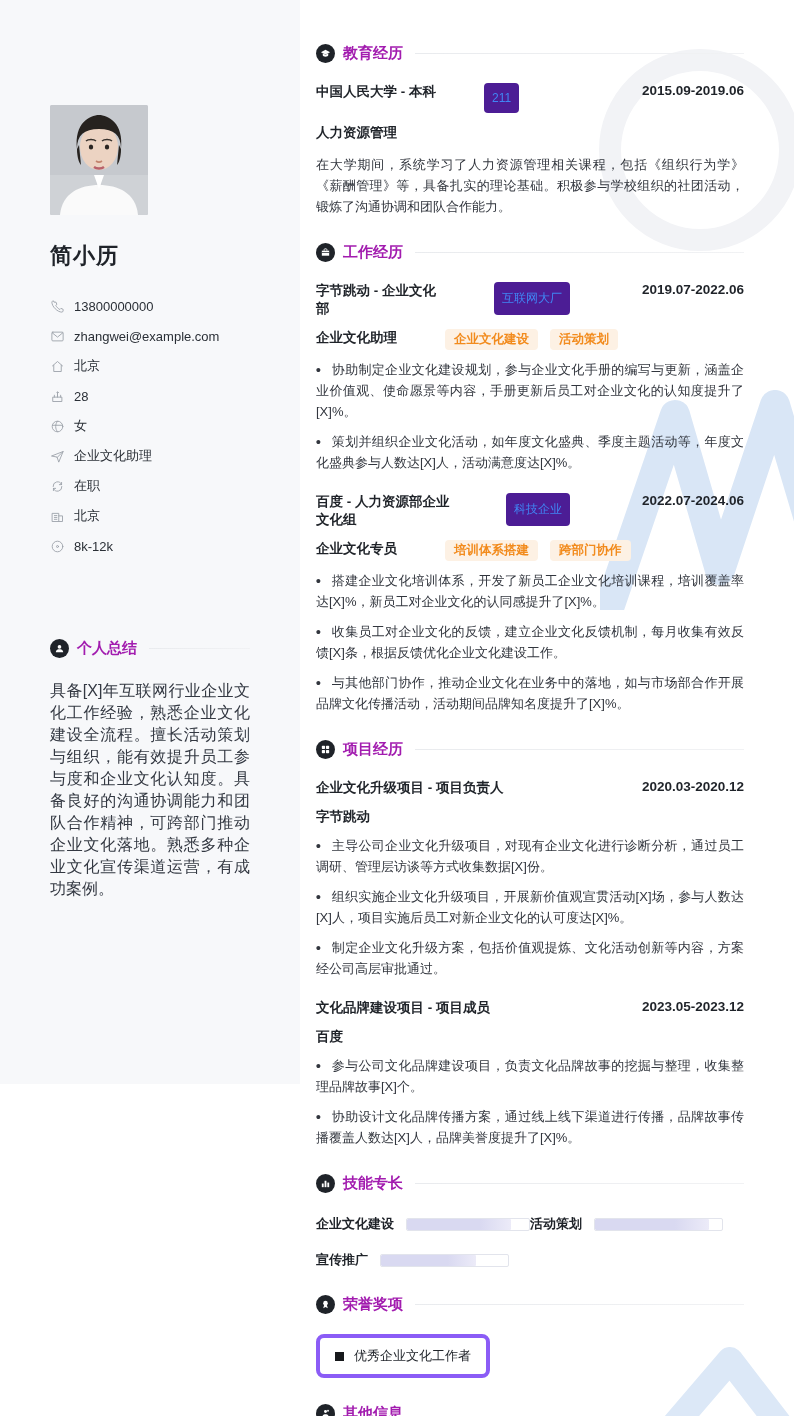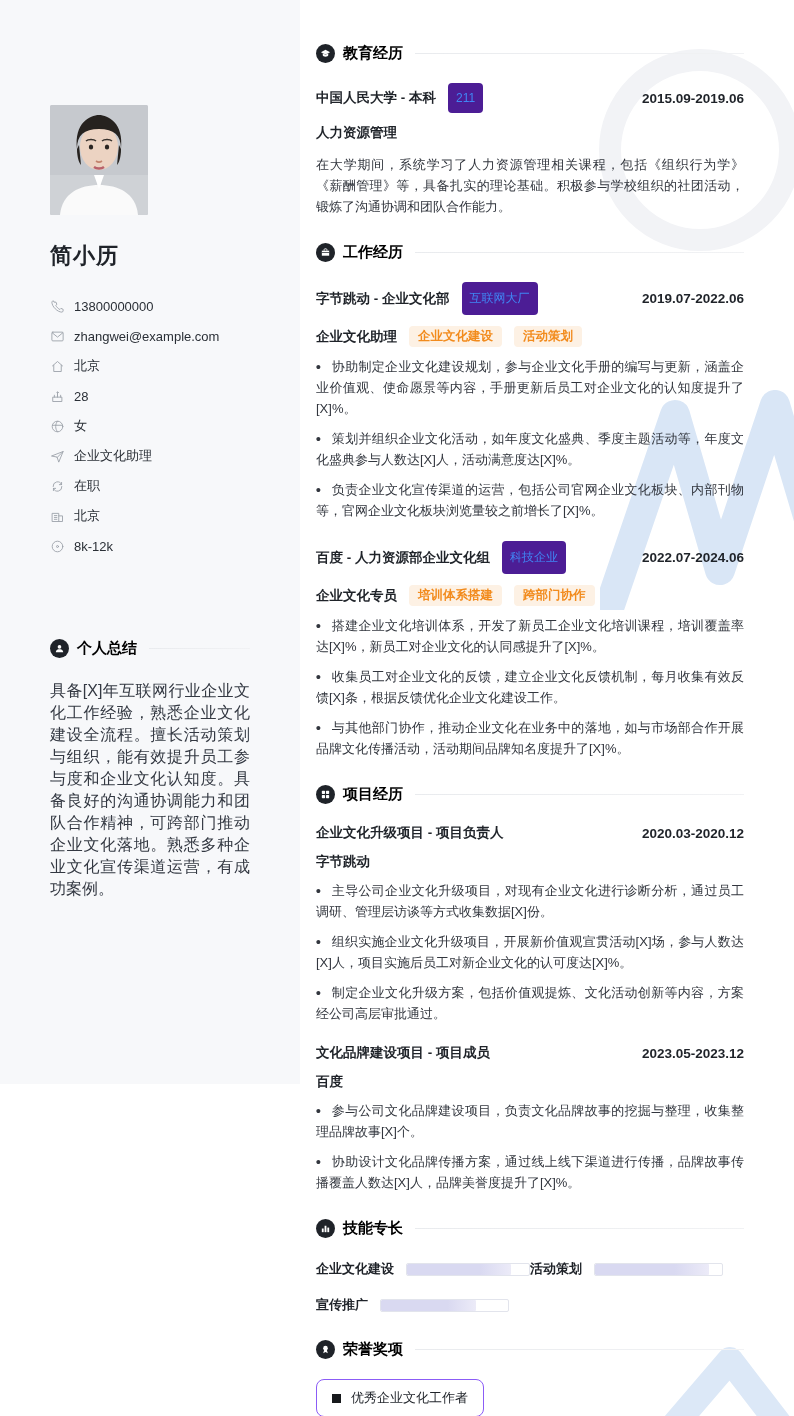--- a/index.html
+++ b/index.html
@@ -12,47 +12,47 @@
   .photo{margin-top:105px;width:98px;height:110px;border-radius:2px;overflow:hidden;background:#c9ccd2;}
   .name{margin-top:26px;font-size:22px;font-weight:bold;letter-spacing:1px;color:#1f2329;}
   .contacts{margin-top:20px;}
   .contact-row{display:flex;align-items:center;height:30px;font-size:13px;color:#2a2f36;}
   .contact-row .cicon{width:15px;height:15px;margin-right:9px;flex:0 0 15px;display:flex;align-items:center;justify-content:center;}
   .cicon svg{width:15px;height:15px;stroke:#9aa0a8;fill:none;stroke-width:1.4;stroke-linecap:round;stroke-linejoin:round;}
   .side-sec{margin-top:78px;}
   .sec-head{display:flex;align-items:center;}
   .sec-badge{width:19px;height:19px;border-radius:50%;background:#1f2329;color:#fff;display:flex;align-items:center;justify-content:center;margin-right:8px;flex:0 0 19px;}
   .sec-badge svg{width:11px;height:11px;fill:#ffffff;stroke:none;}
-  .sec-title{font-size:15px;font-weight:bold;color:#000000;white-space:nowrap;}
+  .sec-title{font-size:15px;font-weight:bold;color:#a21caf;white-space:nowrap;}
   .sec-line{flex:1;height:1px;background:linear-gradient(90deg,#e9ebee,#f1f2f4);margin-left:12px;}
   .summary-text{margin-top:22px;font-size:16px;line-height:22px;color:#333842;text-align:justify;}
   
   .main{position:absolute;left:300px;top:0;width:494px;box-sizing:border-box;padding:44px 50px 0 16px;z-index:2;}
   .m-section{margin-bottom:26px;}
   .entry{margin-top:20px;}
-  .row{display:flex;align-items:center;}
+  .row{display:flex;align-items:flex-start;gap:36px;}
   .row .grow{flex:1;}
   .e-title{font-size:13.5px;font-weight:bold;color:#1f2329;}
   .e-date{font-size:13.5px;font-weight:bold;color:#1f2329;white-space:nowrap;}
   .e-loc{font-size:13px;font-weight:bold;color:#1f2329;white-space:nowrap;}
   .badge-blue{margin-left:12px;font-size:12px;color:#4086f4;background:#4c1d95;border-radius:4px;padding:8px 8px;white-space:nowrap;}
   .tag-orange{margin-left:12px;font-size:12.5px;font-weight:bold;color:#f28b1d;background:#fdf1e4;border-radius:4px;padding:2px 9px;white-space:nowrap;}
   .sub-row{margin-top:11px;}
   .e-para{margin-top:12px;font-size:13px;line-height:21px;color:#32363e;text-align:justify;}
   .bullets{margin-top:4px;}
   .bullet{margin-top:9px;font-size:13px;line-height:21px;color:#32363e;text-align:justify;}
   .bullet .dot{display:inline-block;margin-right:11px;transform:scale(1.15);}
   
   .skills-grid{display:flex;flex-wrap:wrap;margin-top:4px;}
   .skill-item{display:flex;align-items:center;width:50%;box-sizing:border-box;margin-top:18px;}
   .skill-label{font-size:13px;font-weight:bold;color:#1f2329;margin-right:12px;white-space:nowrap;}
   .skill-track{width:127px;height:11px;border:1px solid #e2e4ec;border-radius:2px;background:#ffffff;overflow:hidden;}
   .skill-fill{height:100%;background:linear-gradient(90deg,#d9d9f1 70%,#ecebf8);border-radius:1px;}
   
-  .honor-chip{display:inline-flex;align-items:center;margin-top:20px;border:1px solid #8b5cf6;border-radius:8px;padding:9px 15px;font-size:13px;color:#1f2329;background:#fff;}
+  .honor-chip{display:inline-flex;align-items:center;margin-top:20px;border:4px solid #8b5cf6;border-radius:8px;padding:9px 15px;font-size:13px;color:#1f2329;background:#fff;}
   .honor-chip .sq{width:9px;height:9px;background:#17191c;margin-right:10px;}
 </style>
 </head>
 <body>
 
 <div class="page">
 
   <svg class="deco" style="left:580px;top:40px;" width="220" height="220" viewBox="0 0 220 220">
     <circle cx="120" cy="110" r="90" fill="none" stroke="#f2f3f6" stroke-width="22"></circle>
   </svg>
@@ -257,21 +257,20 @@
                 <span class="tag-orange">活动策划</span>
               </span>
         <span class="grow"></span>
         <span class="e-loc t-loc"></span>
       </div>
       <div class="bullets t-bullets">
     <div class="bullet"><span class="dot">•</span><span class="btext">协助制定企业文化建设规划，参与企业文化手册的编写与更新，涵盖企业价值观、使命愿景等内容，手册更新后员工对企业文化的认知度提升了[X]%。</span></div>
 
     <div class="bullet"><span class="dot">•</span><span class="btext">策划并组织企业文化活动，如年度文化盛典、季度主题活动等，年度文化盛典参与人数达[X]人，活动满意度达[X]%。</span></div>
 
-    <div class="bullet"><span class="dot">•</span><span class="btext">负责企业文化宣传渠道的运营，包括公司官网企业文化板块、内部刊物等，官网企业文化板块浏览量较之前增长了[X]%。</span></div>
   </div>
     </div>
 
     <div class="entry">
       <div class="row">
         <span class="e-title t-company">百度 - 人力资源部企业文化组</span>
         <span class="badge-blue t-badge">科技企业</span>
         <span class="grow"></span>
         <span class="e-date t-date">2022.07-2024.06</span>
       </div>

